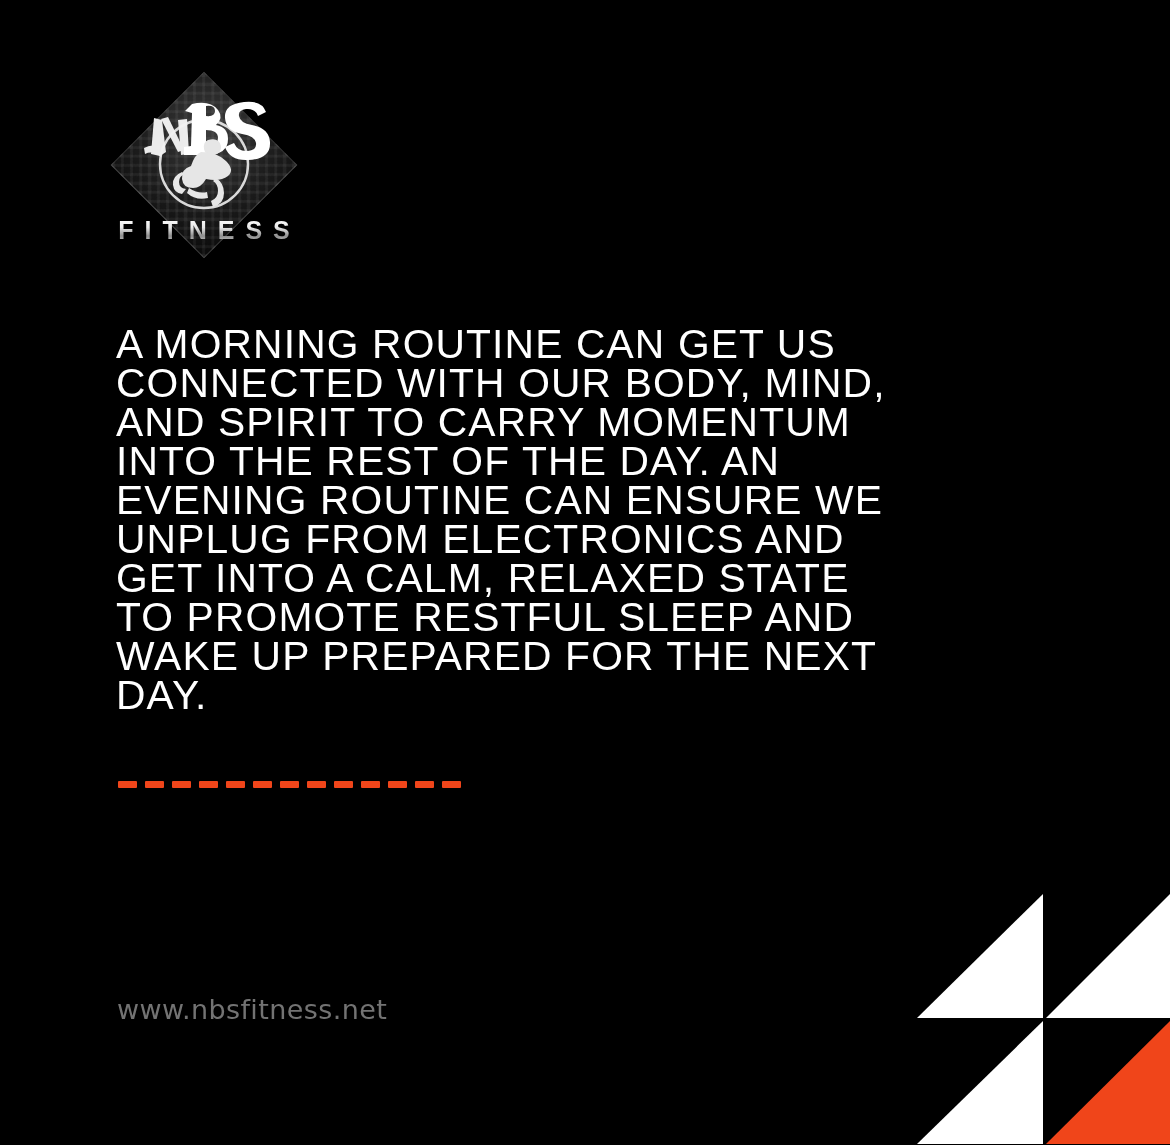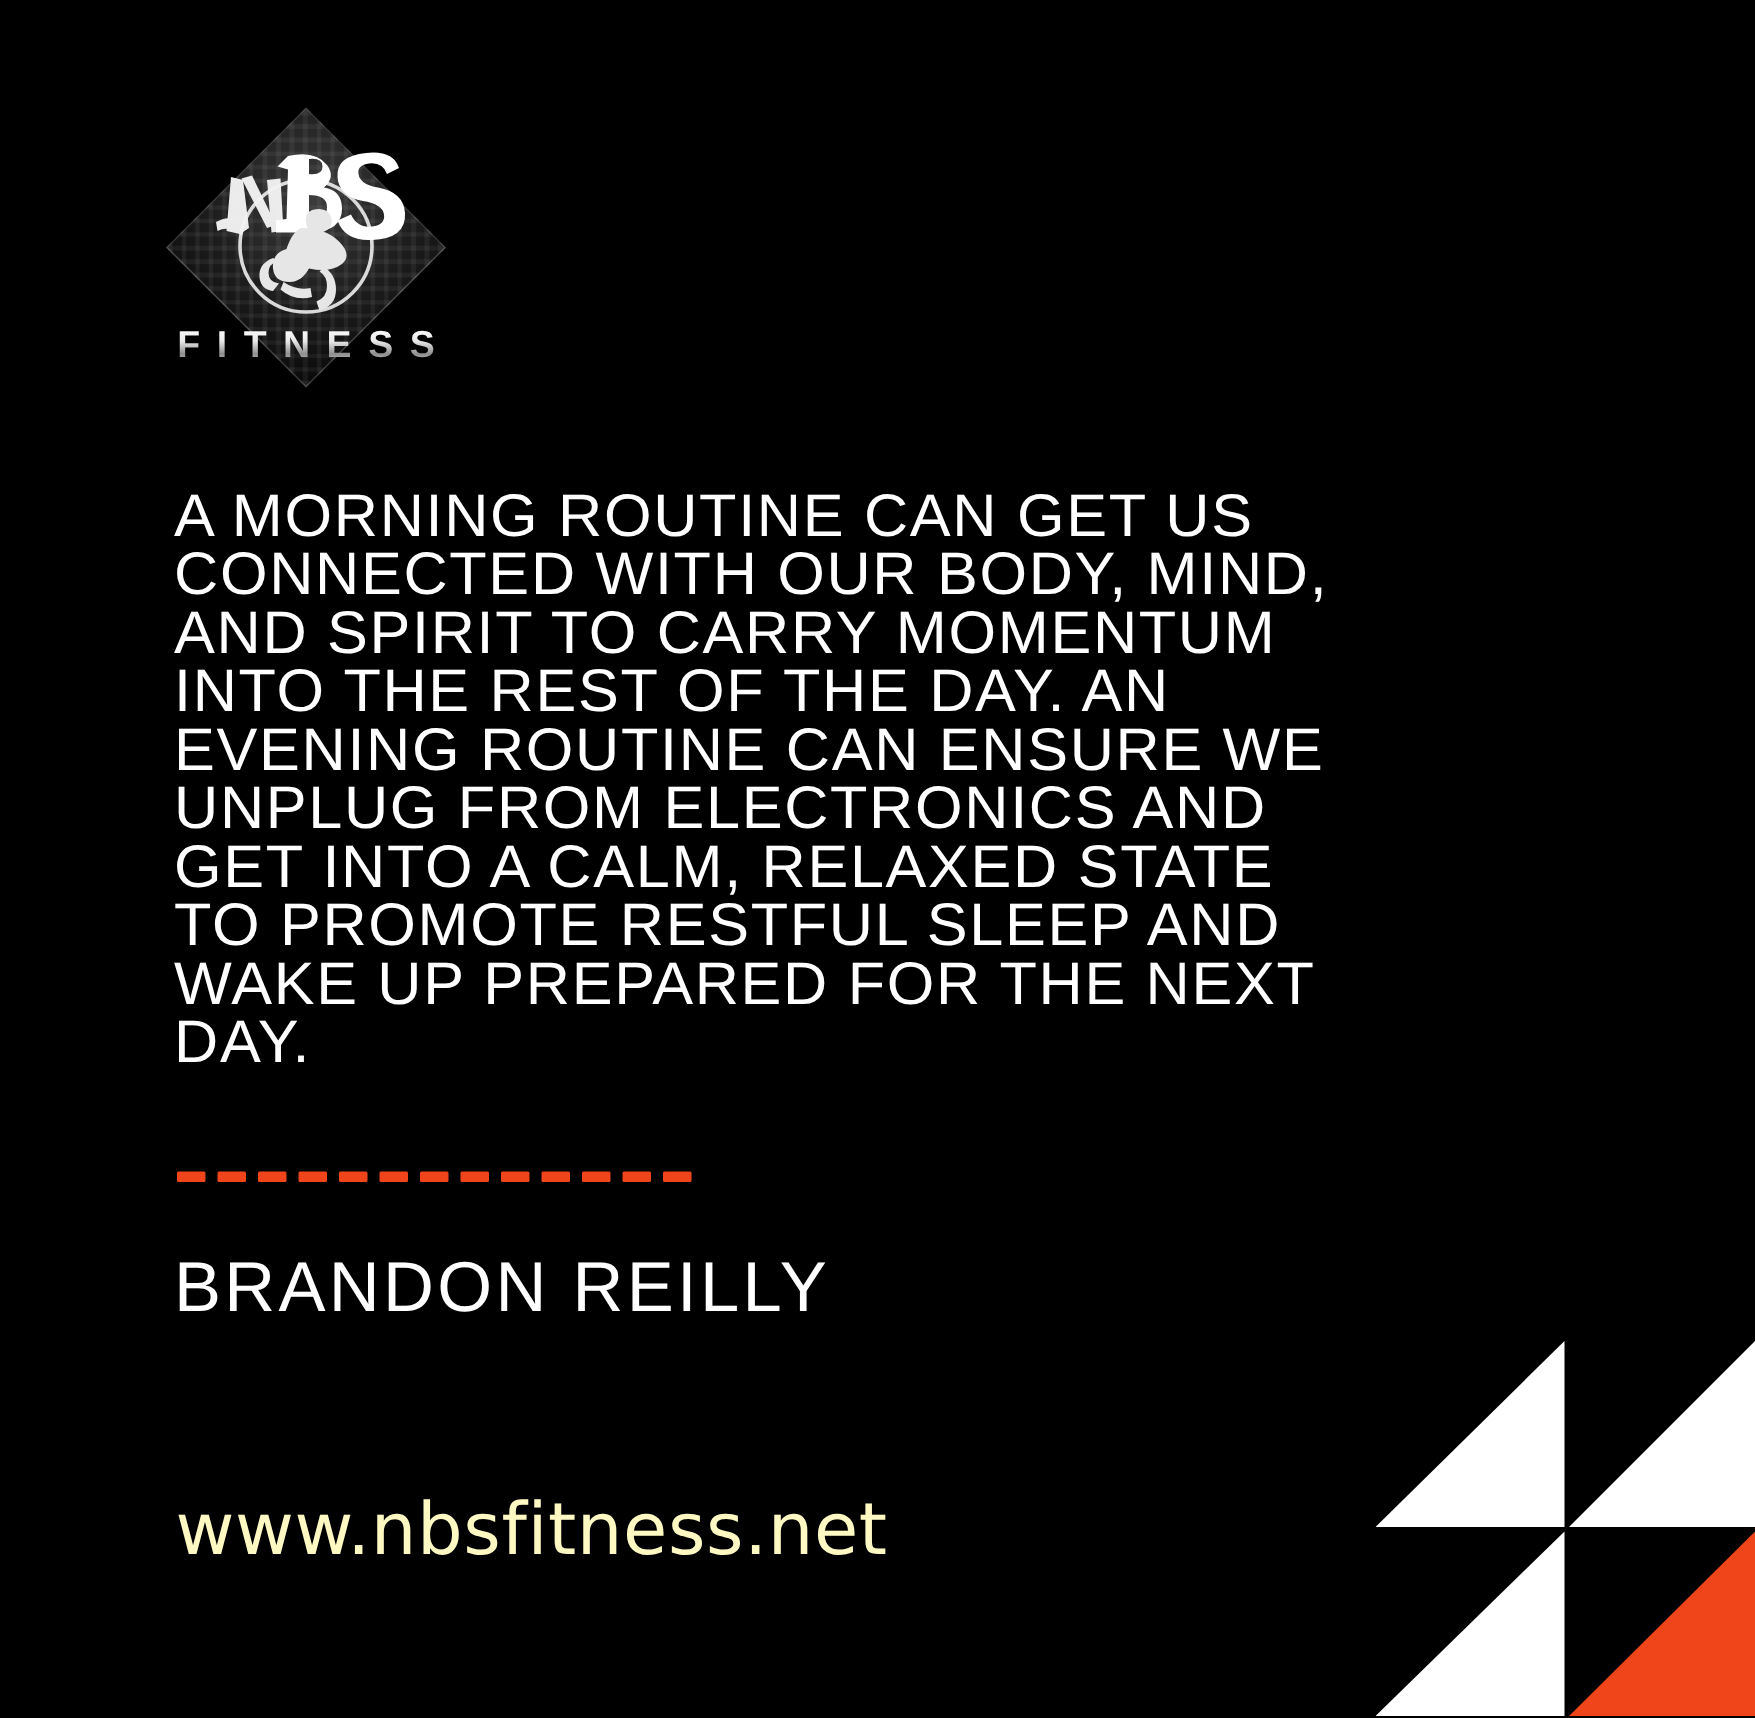--- a/index.html
+++ b/index.html
@@ -131,24 +131,24 @@
     white-space:nowrap;
   }
 
   
   #website {
     position:absolute;
     left:117px;
     top:952px;
     font-family:"DejaVu Sans", sans-serif;
     font-weight:400;
-    font-size:48px;
+    font-size:27px;
     letter-spacing:0.4px;
     line-height:1;
-    color:#fef9c3;
+    color:#737373;
     white-space:nowrap;
   }
 
   
   #geo-mark {
     position:absolute;
     left:917px;
     top:850px;
     width:253px;
     height:250px;
@@ -212,21 +212,20 @@
     <span class="dash" style="background: rgb(240, 69, 26);"></span>
     <span class="dash" style="background: rgb(240, 69, 26);"></span>
     <span class="dash" style="background: rgb(240, 69, 26);"></span>
     <span class="dash" style="background: rgb(240, 69, 26);"></span>
     <span class="dash" style="background: rgb(240, 69, 26);"></span>
     <span class="dash" style="background: rgb(240, 69, 26);"></span>
     <span class="dash" style="background: rgb(240, 69, 26);"></span>
     <span class="dash" style="background: rgb(240, 69, 26);"></span>
   </div>
 
-  <div id="author">BRANDON REILLY</div>
 
   <div id="website">www.nbsfitness.net</div>
 
   <div id="geo-mark">
     <svg viewBox="0 0 253 250" shape-rendering="geometricPrecision">
       <polygon points="126,0   126,124  0,124" fill="#FFFFFF"></polygon>
       <polygon points="253,0   253,124  129,124" fill="#FFFFFF"></polygon>
       <polygon points="126,127 126,250  0,250" fill="#FFFFFF"></polygon>
       <polygon points="253,127 253,250  129,250" fill="#F0451A"></polygon>
     </svg>

